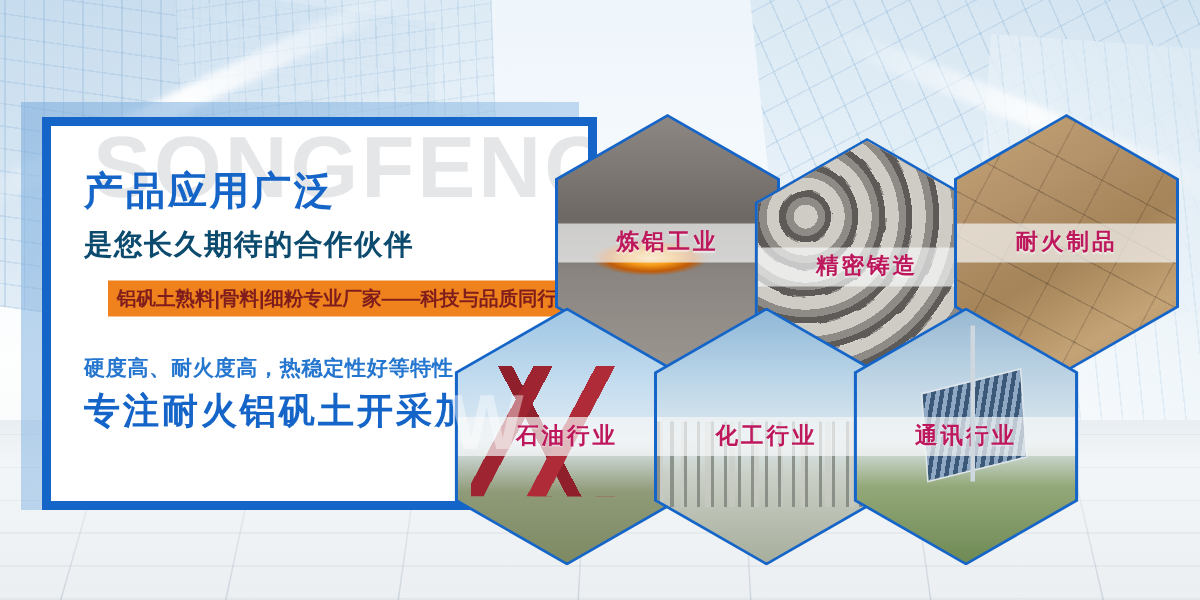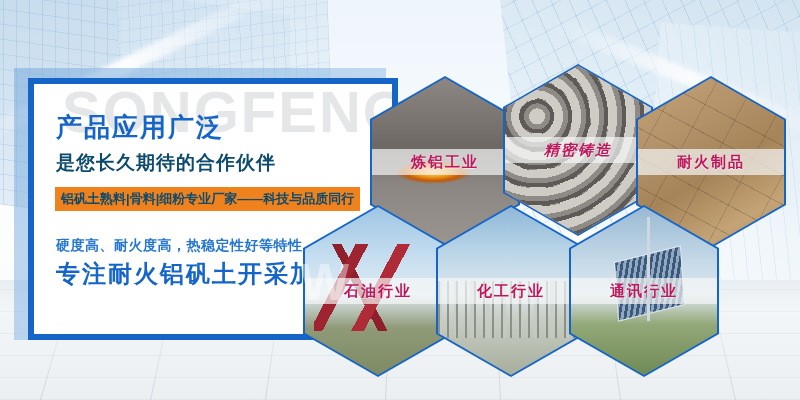--- a/index.html
+++ b/index.html
@@ -104,22 +104,22 @@
     position:absolute;left:22px;top:26px;
     font-size:26px;font-weight:bold;color:#1565c8;letter-spacing:2px;
     white-space:nowrap;
   }
   .subhead{
     position:absolute;left:22px;top:66px;
     font-size:19px;font-weight:bold;color:#0c4a6e;letter-spacing:1px;
     white-space:nowrap;
   }
   .ribbon{
-    position:absolute;left:21px;top:103px;
-    background:#f0821e;color:#0c4a6e;
+    position:absolute;left:38px;top:103px;
+    background:#f0821e;color:#7f1d1d;
     font-size:13px;font-weight:bold;letter-spacing:0px;
     padding:5px 6px 6px 6px;white-space:nowrap;
     line-height:1;
   }
   .feature{
     position:absolute;left:22px;top:141px;
     font-size:14px;font-weight:bold;color:#2576cf;letter-spacing:.5px;
     white-space:nowrap;
     margin-top:12px;
   }
@@ -265,21 +265,21 @@
   <div class="hexwrap">
 
     <div class="hex" style="left:370px;top:76px;">
       <div class="shape"></div>
       <div class="photo">
         <div class="ph-smelt"></div>
         <div class="label">炼铝工业</div>
       </div>
     </div>
 
-    <div class="hex" style="left:503px;top:64px;font-style:italic;">
+    <div class="hex" style="left:503px;top:92px;">
       <div class="shape"></div>
       <div class="photo">
         <div class="ph-cast"></div>
         <div class="label">精密铸造</div>
       </div>
     </div>
 
     <div class="hex" style="left:636px;top:76px;">
       <div class="shape"></div>
       <div class="photo">

